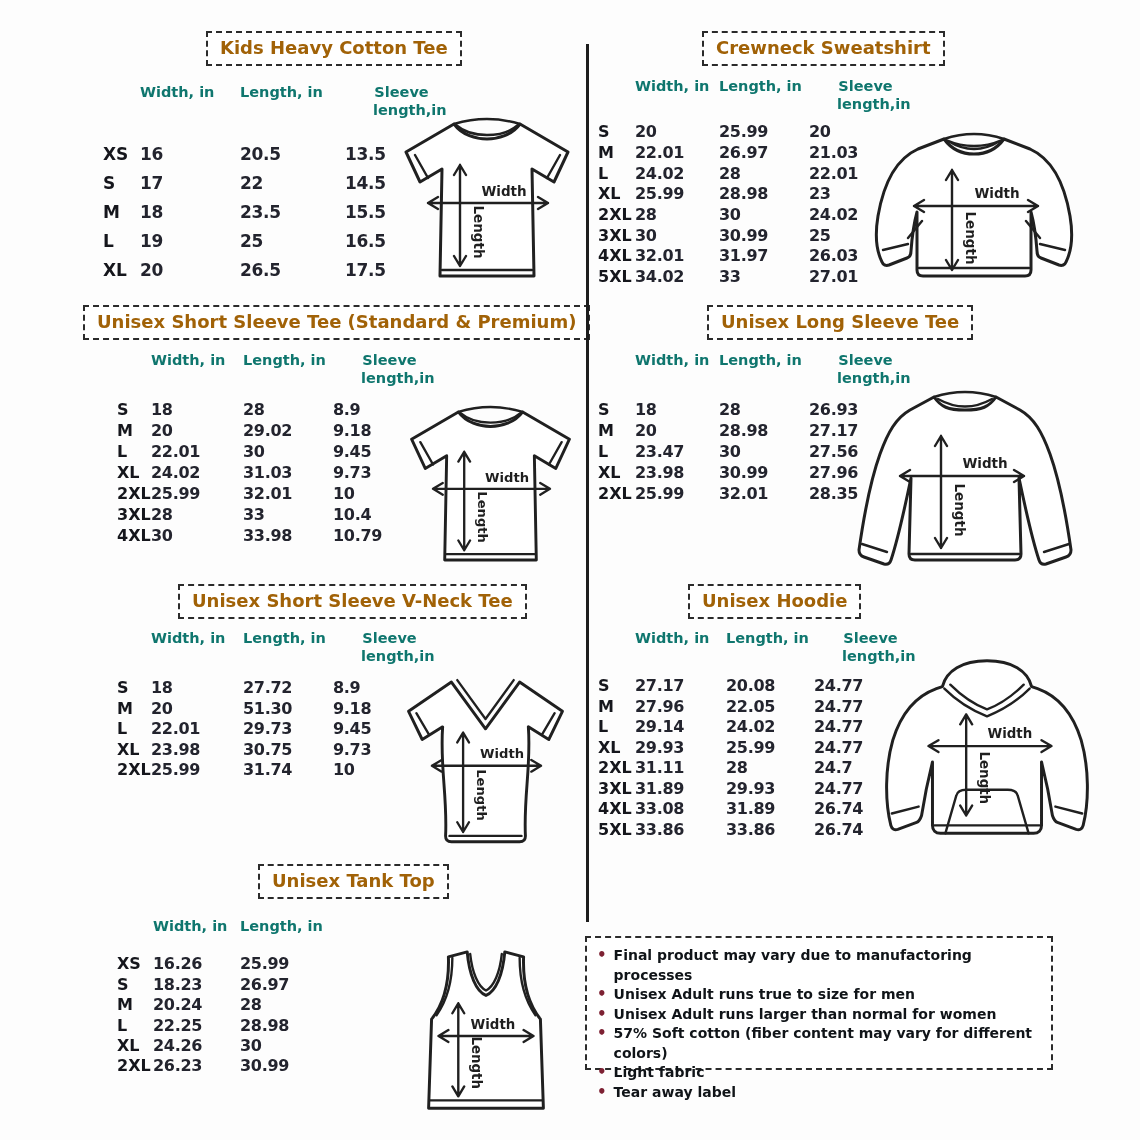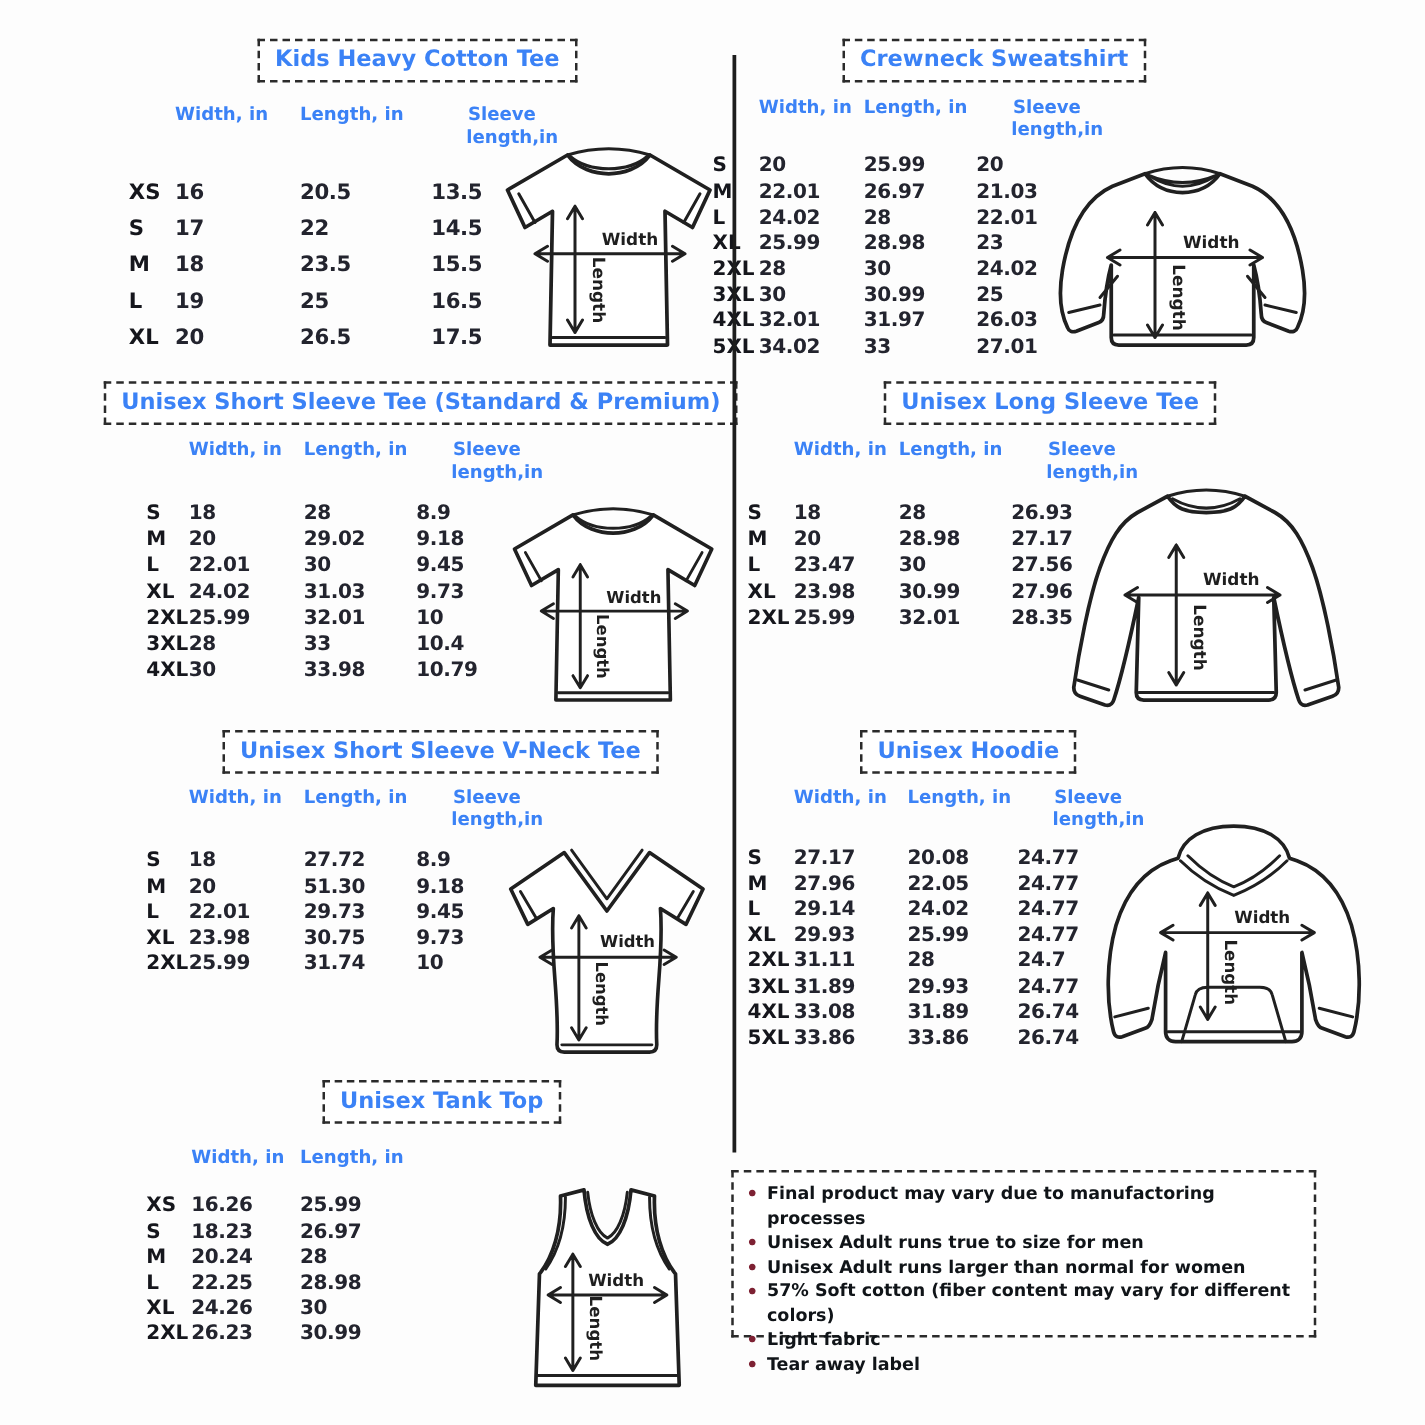--- a/index.html
+++ b/index.html
@@ -1,39 +1,39 @@
 <!DOCTYPE html>
 <html><head>
 <meta charset="utf-8">
 <style>
   html,body{margin:0;padding:0;background:#ffffff;}
   .page{position:relative;width:1140px;height:1140px;background:#fdfdfd;overflow:hidden;
         font-family:"DejaVu Sans", sans-serif;color:#23242c;}
   .section{position:absolute;}
   #s1{left:80px;top:28px;width:505px;height:264px;}
-  #s2{left:562px;top:28px;width:505px;height:264px;}
+  #s2{left:590px;top:28px;width:505px;height:264px;}
   #s3{left:80px;top:300px;width:505px;height:278px;}
   #s4{left:590px;top:300px;width:505px;height:278px;}
   #s5{left:80px;top:578px;width:505px;height:282px;}
   #s6{left:590px;top:578px;width:510px;height:288px;text-decoration:underline;}
   #s7{left:80px;top:858px;width:500px;height:276px;}
 
-  .title{position:absolute;border:2px dashed #2b2b2b;background:#fff;color:#3b82f6;
+  .title{position:absolute;border:2px dashed #2b2b2b;background:#fff;color:#a16207;
          font-weight:bold;font-size:18px;line-height:1.2;padding:4px 12px 5px;white-space:nowrap;}
   #s1 .title{left:126px;top:3px;}
   #s2 .title{left:112px;top:3px;}
   #s3 .title{left:3px;top:5px;}
   #s4 .title{left:117px;top:5px;}
   #s5 .title{left:98px;top:6px;}
   #s6 .title{left:98px;top:6px;}
   #s7 .title{left:178px;top:6px;}
 
   .table{position:absolute;}
   .thead{display:grid;grid-template-columns:var(--c1) var(--c2) var(--c3,0px);
-         margin-left:var(--c0);color:#3b82f6;font-weight:bold;font-size:14.5px;line-height:1.22;}
+         margin-left:var(--c0);color:#0f766e;font-weight:bold;font-size:14.5px;line-height:1.22;}
   .th{white-space:pre-line;}
   .th.center{text-align:center;margin-left:28px;}
   .rows{margin-top:var(--mt,10px);}
   .trow{display:grid;grid-template-columns:var(--c0) var(--c1) var(--c2) var(--c3,0px);
         align-items:center;height:var(--rh);}
   .size{font-weight:bold;font-size:16px;color:#15161c;}
   .val{font-weight:bold;font-size:16px;color:#23242e;letter-spacing:-0.3px;}
   #s1 .size,#s1 .val{font-size:17px;}
 
   #s1 .table{left:23px;top:56px;--c0:37px;--c1:100px;--c2:105px;--c3:85px;--rh:29px;--mt:20px;}

